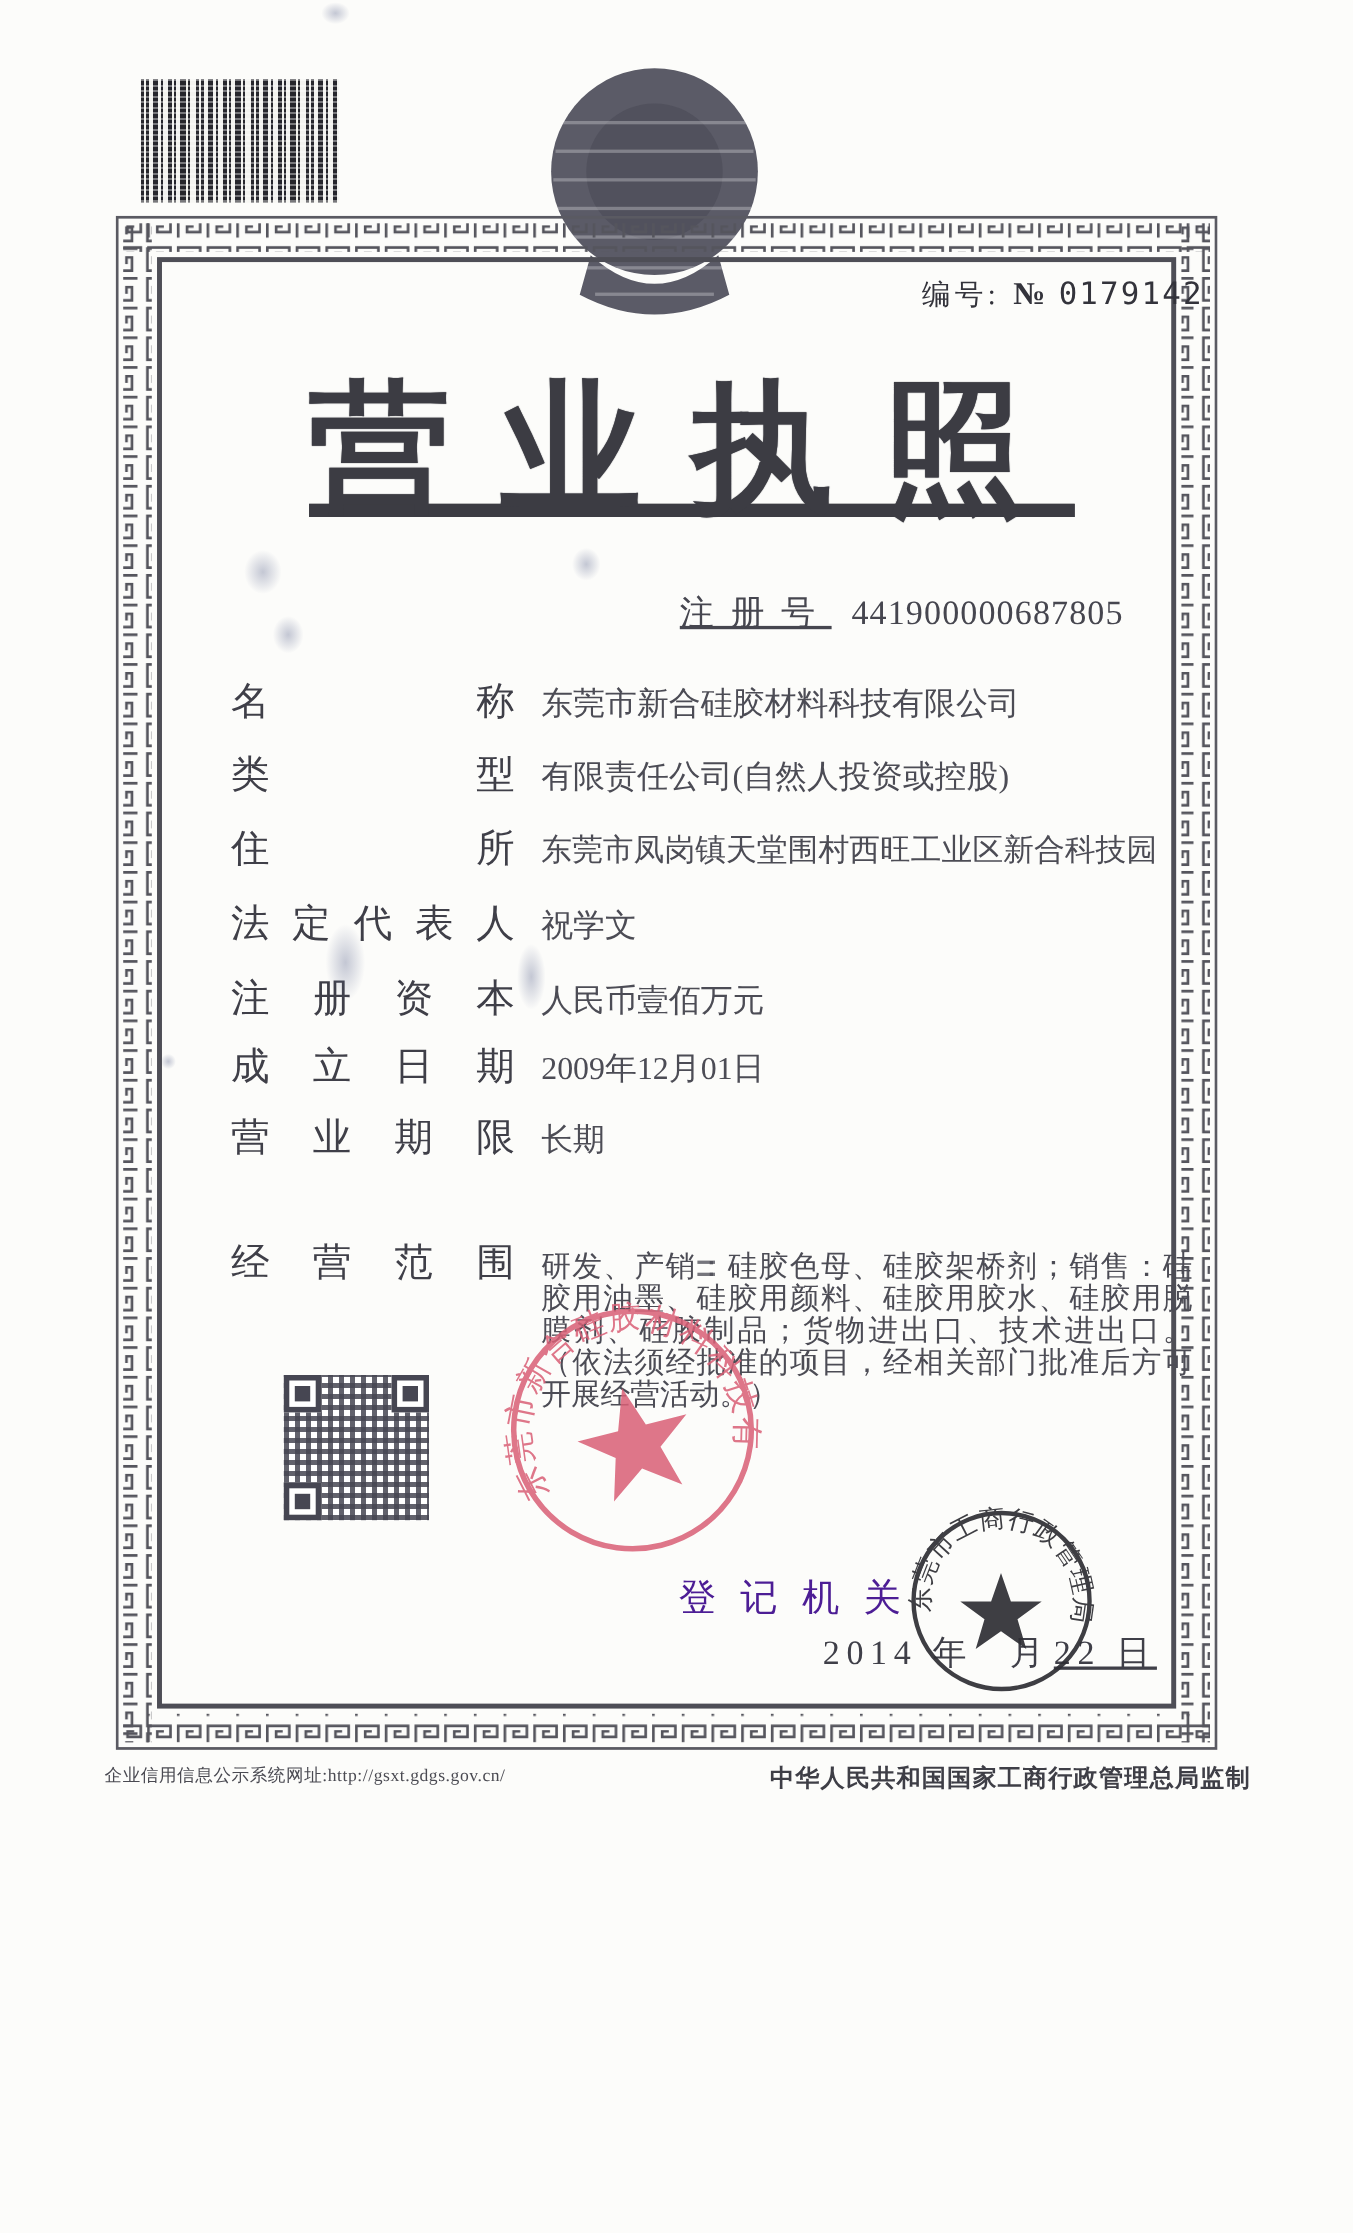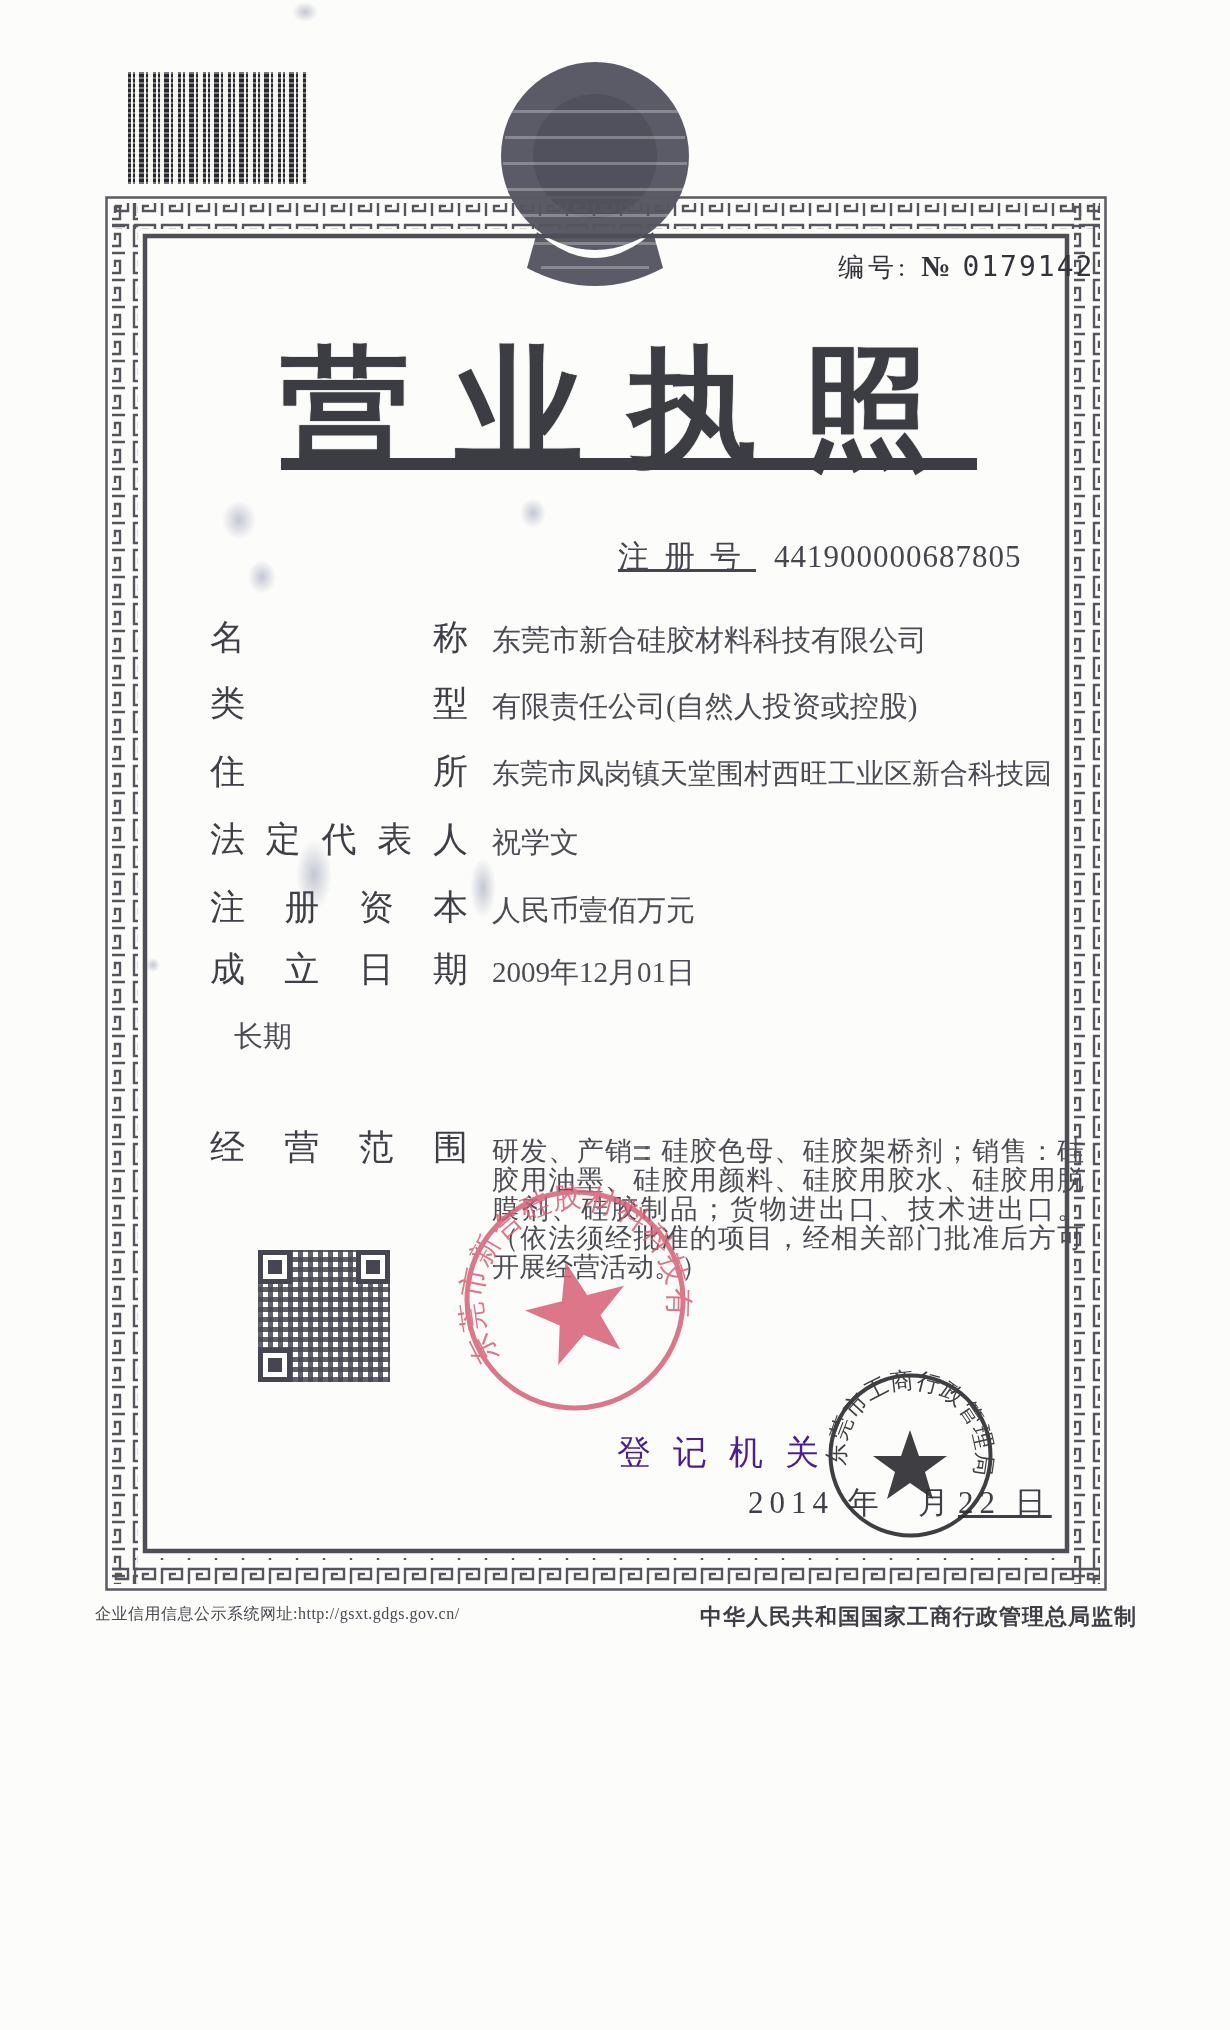--- a/index.html
+++ b/index.html
@@ -150,20 +150,21 @@
   </div>
   <div class="row" style="top:888px">
     <div class="flabel">注册资本</div>
     <div class="fvalue">人民币壹佰万元</div>
   </div>
   <div class="row" style="top:950px">
     <div class="flabel">成立日期</div>
     <div class="fvalue">2009年12月01日</div>
   </div>
   <div class="row" style="top:1014px">
+    <div class="flabel">营业期限</div>
     <div class="fvalue">长期</div>
   </div>
   <div class="row" style="top:1128px">
     <div class="flabel">经营范围</div>
     <div class="fvalue scope">研发、产销：硅胶色母、硅胶架桥剂；销售：硅胶用油墨、硅胶用颜料、硅胶用胶水、硅胶用脱膜剂、硅胶制品；货物进出口、技术进出口。（依法须经批准的项目，经相关部门批准后方可开展经营活动。）</div>
   </div>
 
   <div class="abs noise-mark"></div>
 
   <div class="abs qr">

